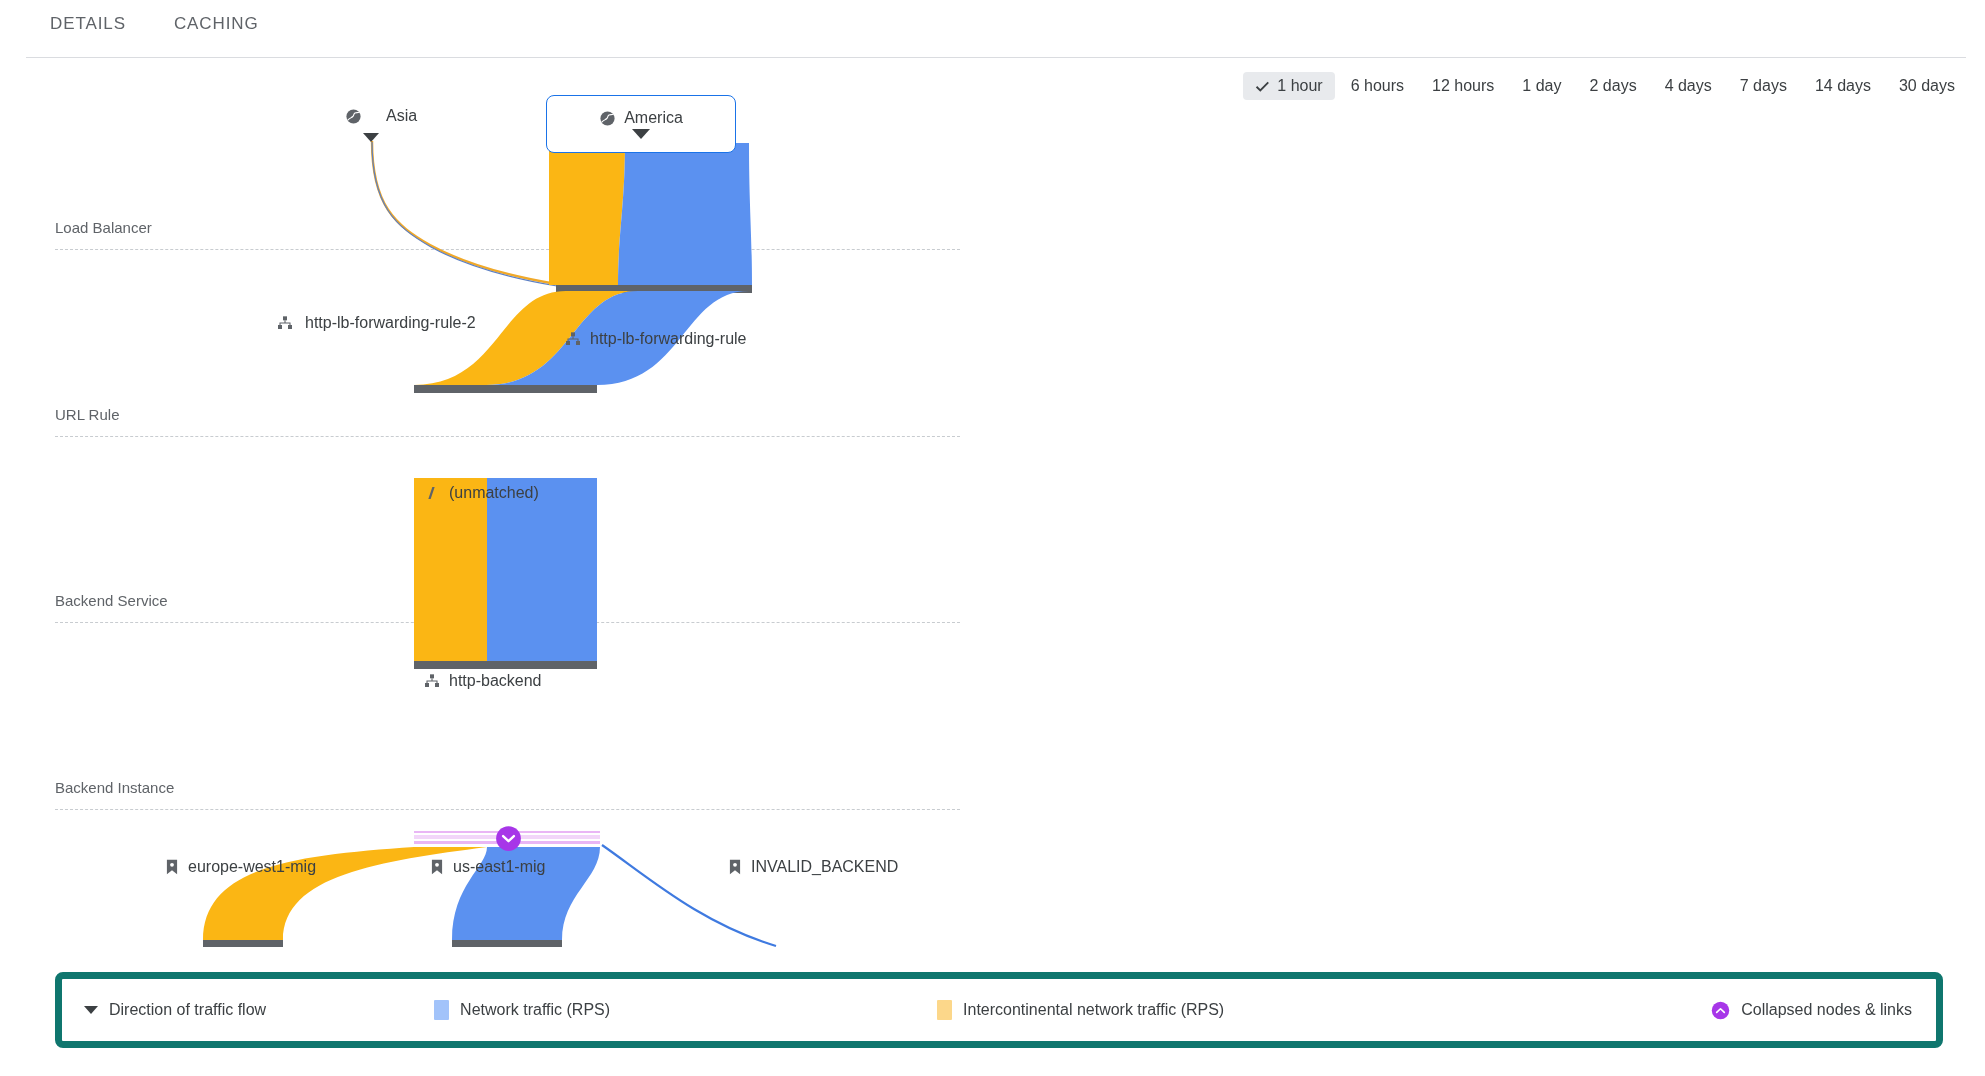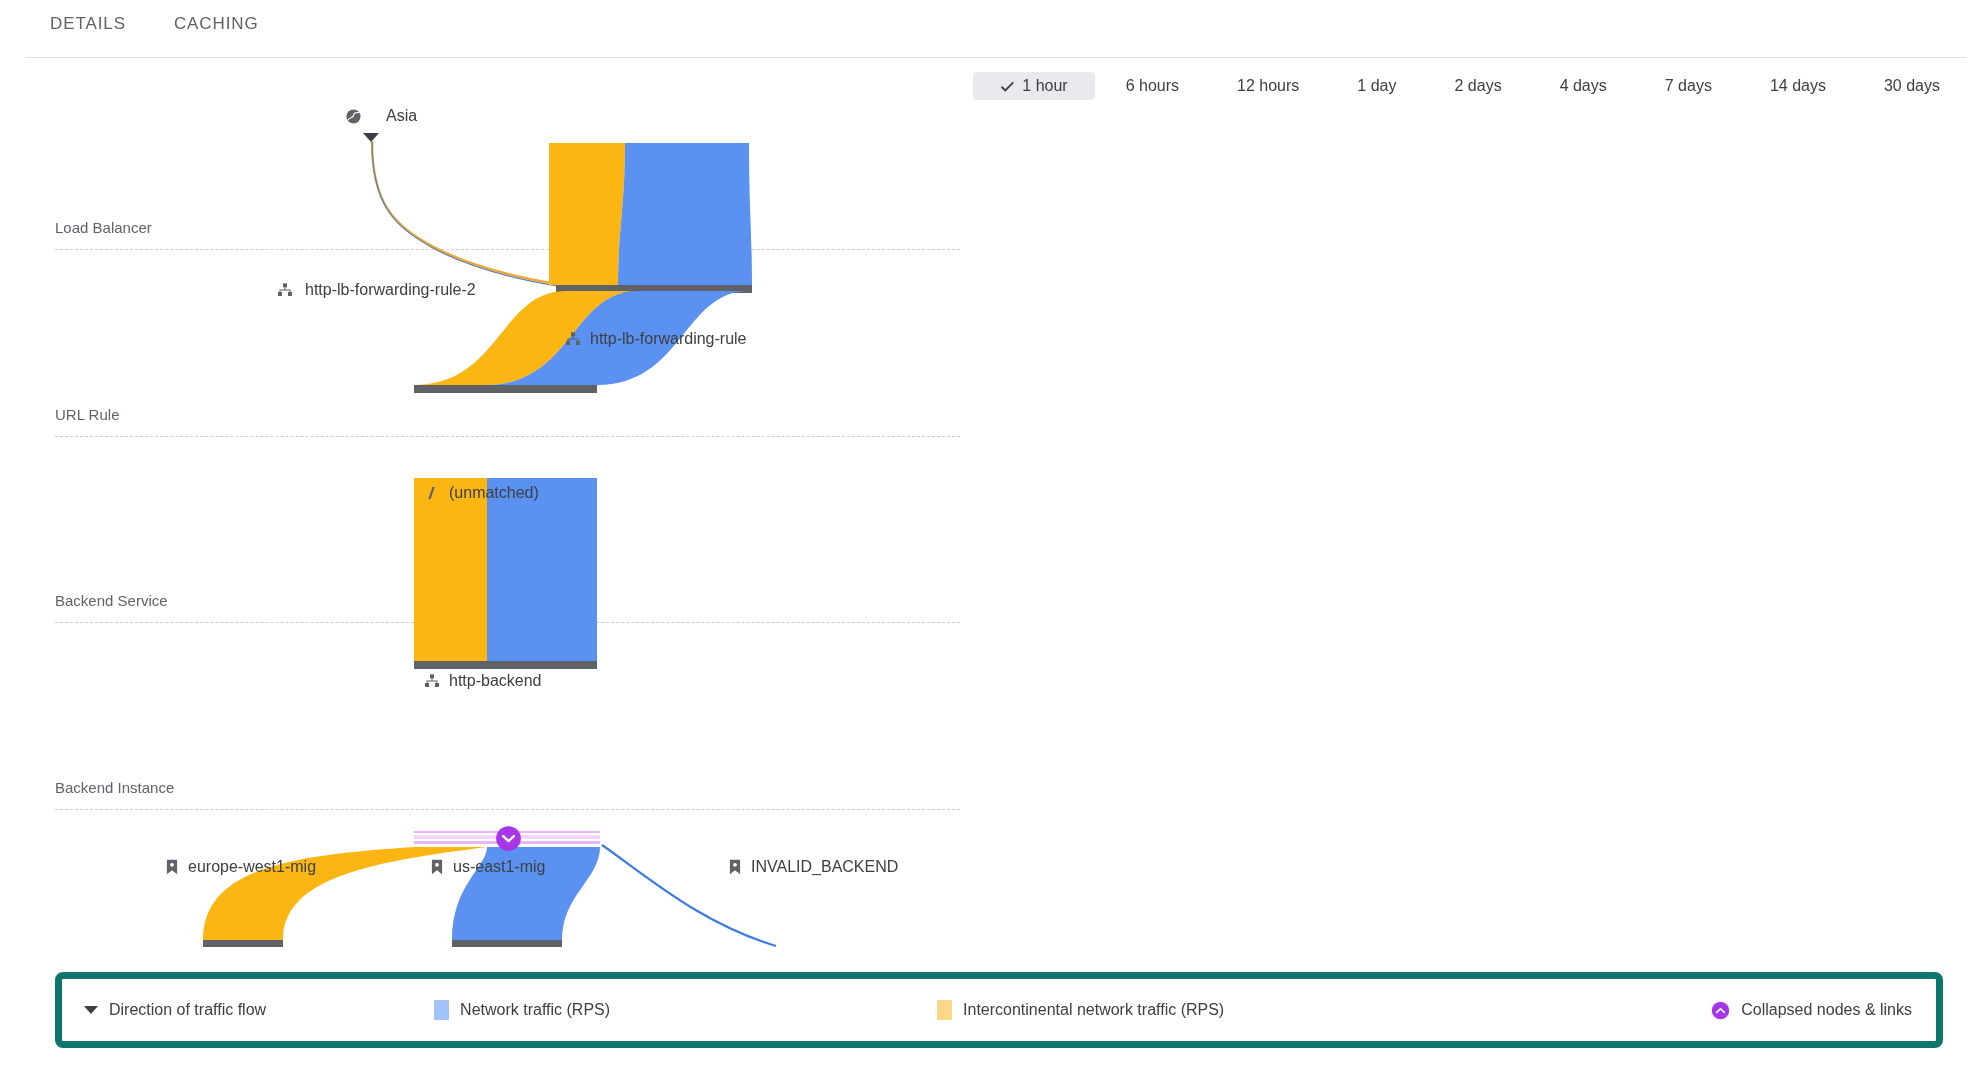--- a/index.html
+++ b/index.html
@@ -56,21 +56,21 @@
     position: absolute;
     right: 18px;
     top: 72px;
     display: flex;
     align-items: center;
     gap: 4px;
   }
   .trange-item {
     font-size: 16px;
     color: #3c4043;
-    padding: 5px 27px;
+    padding: 5px 12px;
     border-radius: 4px;
     cursor: pointer;
     white-space: nowrap;
     background: none;
     border: none;
     font-family: inherit;
   }
   .trange-item.selected {
     background: #e8eaed;
     display: flex;
@@ -260,22 +260,32 @@
       <svg width="17" height="17" viewBox="0 0 24 24">
         <circle cx="12" cy="12" r="10" fill="#5f6368"></circle>
         <path d="M4 17 C7 14 9 14 11 12 C13 10 12 8 14 7 C16 6 18 7 20 6" fill="none" stroke="#ffffff" stroke-width="1.6"></path>
       </svg>
       <span>Asia</span>
     </div>
     <div style="position:absolute; left:363px; top:38px;">
       <div class="caret-dn" style="border-left-width:8px;border-right-width:8px;border-top-width:9px;"></div>
     </div>
 
-
-    <div class="nodelabel" style="left:277px; top:186px;gap:12px;">
+    <div class="geo-box" style="left:546px; top:0px; width:188px; height:56px;">
+      <div class="row1">
+        <svg width="17" height="17" viewBox="0 0 24 24">
+          <circle cx="12" cy="12" r="10" fill="#5f6368"></circle>
+          <path d="M4 17 C7 14 9 14 11 12 C13 10 12 8 14 7 C16 6 18 7 20 6" fill="none" stroke="#ffffff" stroke-width="1.6"></path>
+        </svg>
+        <span>America</span>
+      </div>
+      <div class="caret-dn"></div>
+    </div>
+
+    <div class="nodelabel" style="left:277px; top:219px;gap:12px;">
       <span class="ic">
         <svg width="16" height="16" viewBox="0 0 24 24">
           <rect x="9" y="2" width="6" height="6" fill="#5f6368"></rect>
           <rect x="1.5" y="15" width="6" height="6" fill="#5f6368"></rect>
           <rect x="16.5" y="15" width="6" height="6" fill="#5f6368"></rect>
           <path d="M12 8 V12 M4.5 15 V12 H19.5 V15" fill="none" stroke="#5f6368" stroke-width="1.6"></path>
         </svg>
       </span>
       <span>http-lb-forwarding-rule-2</span>
     </div>

